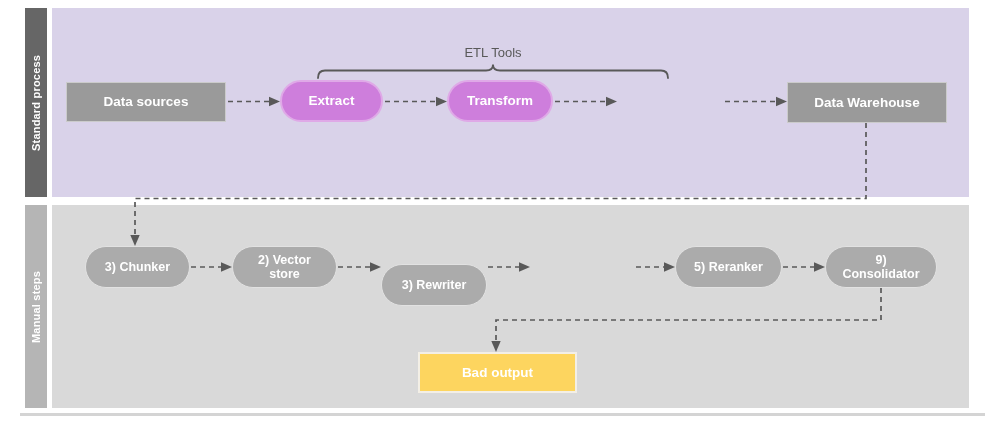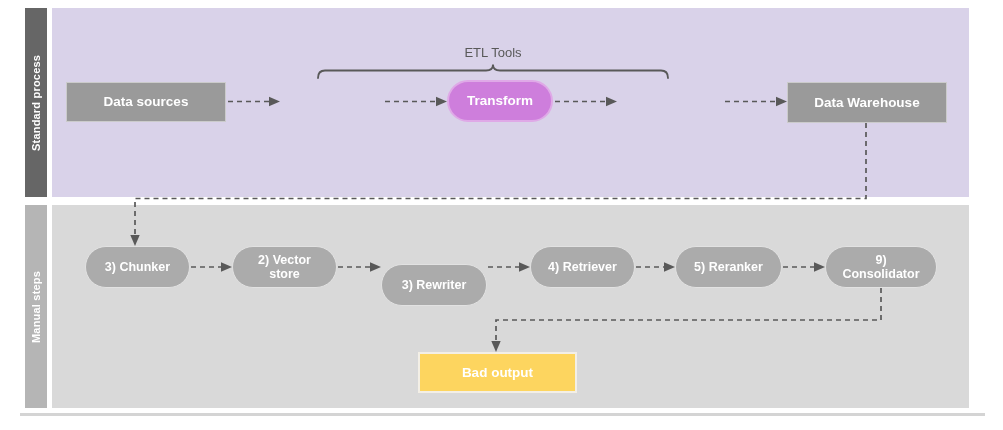--- a/index.html
+++ b/index.html
@@ -119,39 +119,39 @@
       <path class="wire" d="M881,288 V320 H496 V341"></path>
       <polygon class="arrowhead" points="496,352 491.3,341 500.7,341"></polygon>
     </g>
   </svg>
 
   <div class="etl-label">ETL Tools</div>
 
   <div class="node box gray-box top-label" style="left:66px;top:82px;width:160px;height:40px">
     <span class="label">Data sources</span>
   </div>
+  <div class="node pill purple-pill top-label" style="left:280px;top:80px;width:103px;height:42px">
+    <span class="label">Extract</span>
+  </div>
   <div class="node pill purple-pill top-label" style="left:447px;top:80px;width:106px;height:42px">
     <span class="label">Transform</span>
   </div>
   <div class="node box gray-box top-label" style="left:787px;top:82px;width:160px;height:41px">
     <span class="label">Data Warehouse</span>
   </div>
 
   <div class="node pill gray-pill bottom-label" style="left:85px;top:246px;width:105px;height:42px">
     <span class="label">3) Chunker</span>
   </div>
   <div class="node pill gray-pill bottom-label" style="left:232px;top:246px;width:105px;height:42px">
     <span class="label">2) Vector store</span>
   </div>
   <div class="node pill gray-pill bottom-label" style="left:381px;top:264px;width:106px;height:42px">
     <span class="label">3) Rewriter</span>
   </div>
-  <div class="node pill gray-pill bottom-label" style="left:530px;top:246px;width:105px;height:42px">
-    <span class="label">4) Retriever</span>
-  </div>
   <div class="node pill gray-pill bottom-label" style="left:675px;top:246px;width:107px;height:42px">
     <span class="label">5) Reranker</span>
   </div>
   <div class="node pill gray-pill bottom-label" style="left:825px;top:246px;width:112px;height:42px">
     <span class="label">9) Consolidator</span>
   </div>
 
   <div class="node box yellow-box top-label" style="left:418px;top:352px;width:159px;height:41px">
     <span class="label">Bad output</span>
   </div>

